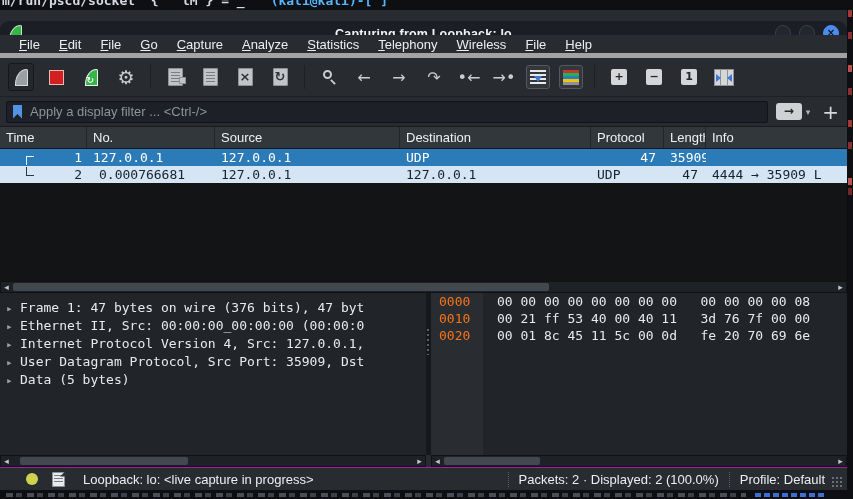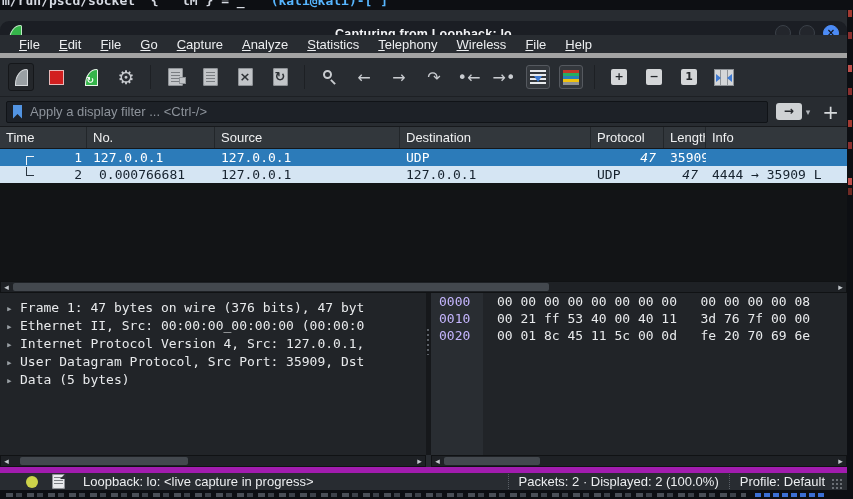--- a/index.html
+++ b/index.html
@@ -96,21 +96,21 @@
 
   
   .plist-grid { display:grid; grid-template-columns:87px 128px 185px 191px 73px 42px 1fr; }
   .plist-head { position:absolute; left:0; top:117px; width:847px; height:22px; background:#32373c;
                 border-bottom:1px solid #15171a; font-size:13px; color:#f0f1f2; }
   .plist-head .hc { padding:3px 0 0 6px; border-right:1px solid #22262a; overflow:hidden; white-space:nowrap; }
   .row { position:absolute; left:0; width:847px; height:17px; font:13px/17px "DejaVu Sans Mono", monospace; white-space:nowrap; }
   .row .c { overflow:hidden; padding-left:6px; }
   .row .c.no { text-align:right; padding-right:5px; position:relative; }
   .row .c.time { padding-left:12px; }
-  .row .c.len { text-align:right; padding-right:8px;font-style:italic; }
+  .row .c.len { text-align:right; padding-right:8px; }
   .row.sel { top:139px; background:#2c7bb9; color:#ffffff; }
   .row.alt { top:156px; background:#d5e5f3; color:#16222e; }
   .bracket { position:absolute; left:26px; width:8px; height:9px; }
   .row.sel .bracket { top:7px; border-left:1px solid #eef3f8; border-top:1px solid #eef3f8; }
   .row.alt .bracket { top:1px; border-left:1px solid #2a3642; border-bottom:1px solid #2a3642; }
   .plist-empty { position:absolute; left:0; top:173px; width:847px; height:98px; background:#121416; }
 
   
   .hscroll { position:absolute; height:12px; background:#1e2125; border:1px solid #101214; display:flex; align-items:center; }
   .hs-arrow { width:11px; height:10px; text-align:center; font:9px/10px "DejaVu Sans", sans-serif; color:#c3c7cc; flex:none; }
@@ -122,30 +122,30 @@
                   overflow:hidden; padding:6px 0 0 6px; }
   .dline { font:13px/17px "DejaVu Sans Mono", monospace; color:#e8eaec; white-space:pre; }
   .dline .tri { color:#9aa0a5; display:inline-block; width:14px; font-size:11px; }
   .splitter { position:absolute; left:426px; top:283px; width:5px; height:162px; background:#16181b; }
   .splitter::before { content:""; position:absolute; left:1px; top:36px; width:2px; height:26px;
       background:repeating-linear-gradient(#5a5f66 0 2px,transparent 2px 5px); }
   .hex-pane { position:absolute; left:431px; top:283px; width:416px; height:162px; background:#212428; overflow:hidden; }
   .hex-gutter { position:absolute; left:0; top:0; width:52px; height:162px; background:#292d32; }
   .hexrow { position:relative; font:13px/17px "DejaVu Sans Mono", monospace; white-space:pre; padding-left:8px; }
   .hexrow:first-child { margin-top:6px; }
-  .hexrow .off { color:#c4b5fd; display:inline-block; width:44px; }
+  .hexrow .off { color:#f97316; display:inline-block; width:44px; }
   .hexrow .bytes { color:#e8eaec; padding-left:14px;text-align:center; }
 
   .hscroll.main  { left:0;   top:271px; width:847px; }
   .hscroll.left  { left:0;   top:445px; width:426px; }
   .hscroll.right { left:431px; top:445px; width:416px; }
 
   
   .statusbar { position:absolute; left:0; top:457px; width:847px; height:23px; background:#282c31;
-               border-top:6px solid #a21caf; display:flex; align-items:center; font-size:13px; color:#eceef0; }
+               border-top:1px solid #a21caf; display:flex; align-items:center; font-size:13px; color:#eceef0; }
   .expert-dot { width:12px; height:12px; border-radius:50%; background:#cdd34a; margin-left:26px; }
   .comment-icon { position:relative; width:13px; height:15px; background:#e8eaec; border-radius:2px; margin-left:14px;
       box-shadow:inset 0 0 0 1px #8e9296; }
   .comment-icon::before { content:""; position:absolute; left:2px; top:3px; width:9px; height:8px;
       background:repeating-linear-gradient(#7a7e82 0 1px,transparent 1px 3px); }
   .comment-icon::after { content:""; position:absolute; right:-1px; top:-1px; width:6px; height:6px; background:#2e3236;
       clip-path:polygon(0 100%,100% 0,100% 100%); }
   .cap-info { margin-left:18px; flex:1; }
   .sb-sep { width:1px; height:15px; border-left:1px dotted #5a5f66; margin:0 10px; }
   .sb-right { display:flex; align-items:center; }

